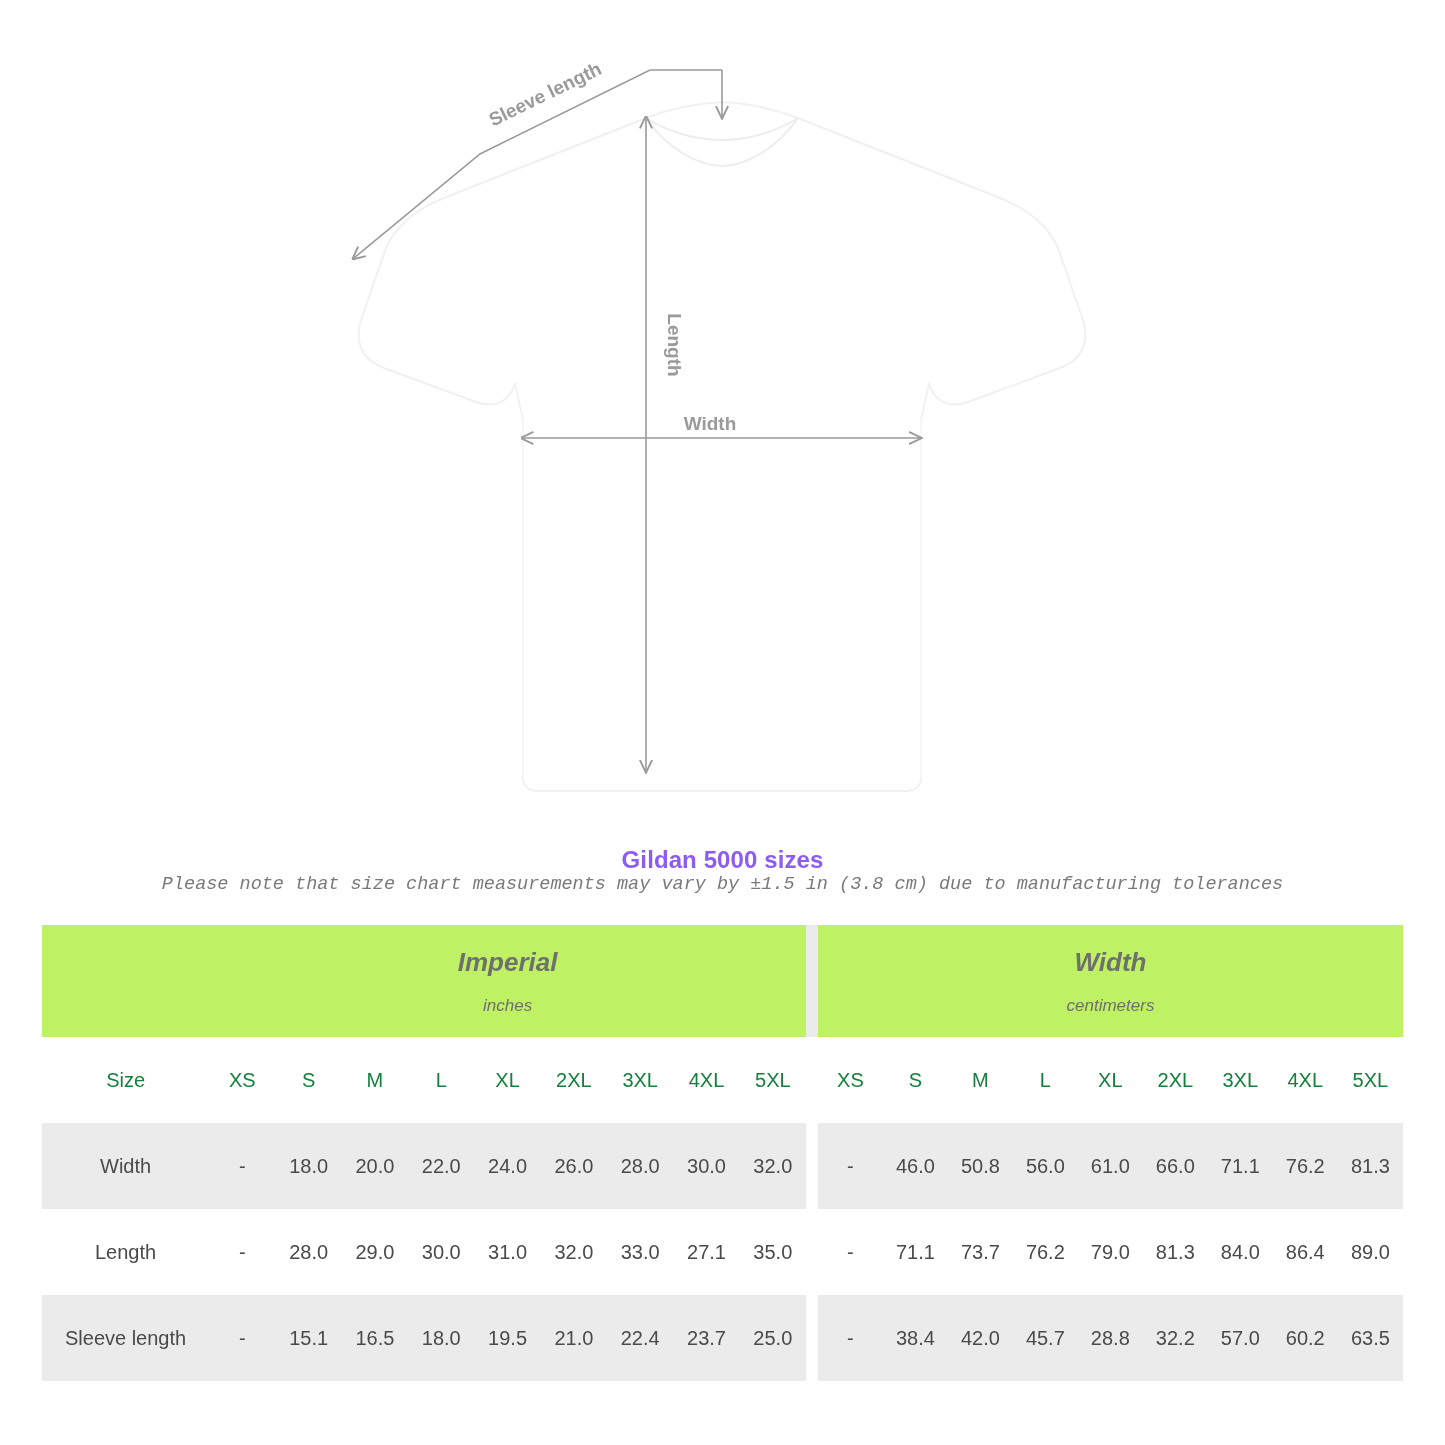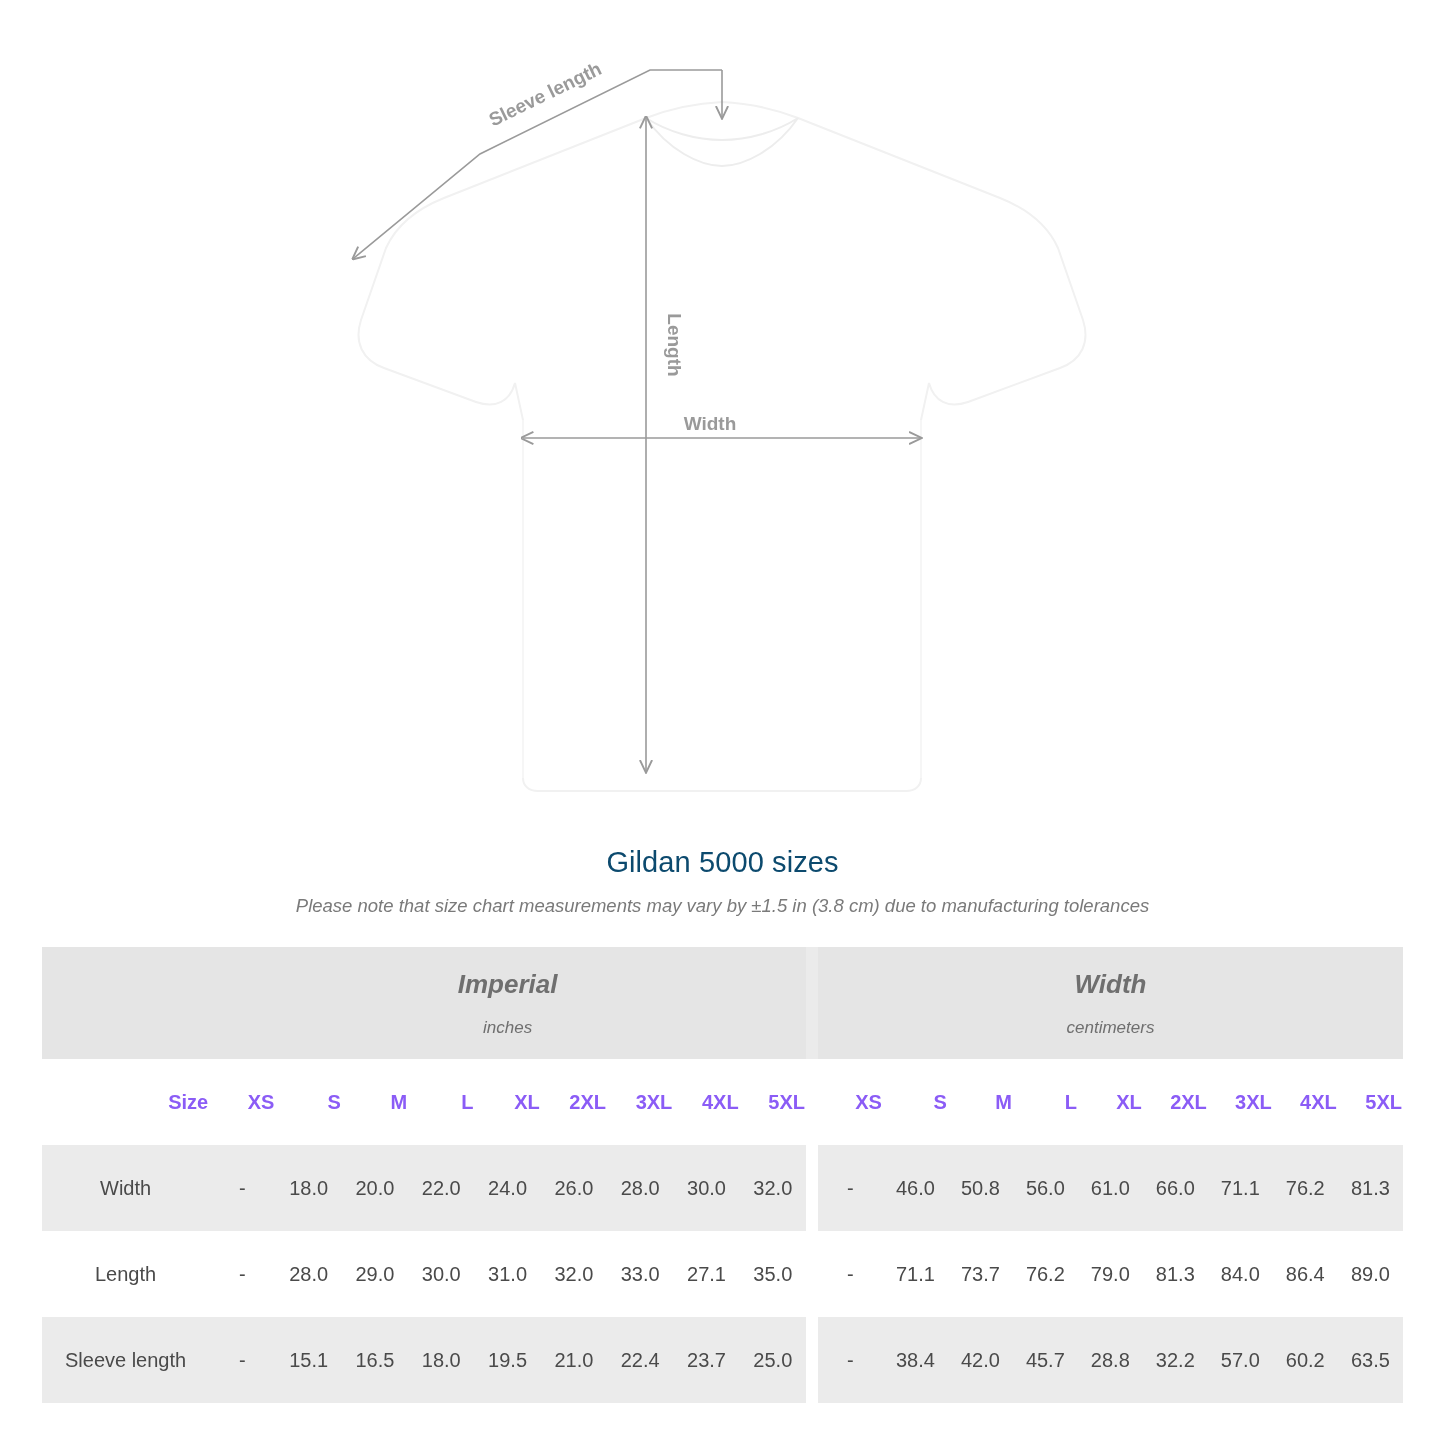--- a/index.html
+++ b/index.html
@@ -31,30 +31,30 @@
   #illustration svg {
     display: block;
   }
 
   
   #heading-block {
     text-align: center;
     margin-top: 26px;
   }
   #chart-title {
-    font-size: 29px;
-    font-weight: normal;
-    color: #0c4a6e;
+    font-size: 24px;
+    font-weight: bold;
+    color: #8b5cf6;
     letter-spacing: 0.1px;
   }
   #chart-note {
-    margin-top: 16px;
     font-size: 18.5px;
     font-style: italic;
     color: #7a7a7a;
+    font-family: Liberation Mono, monospace;
   }
 
   
   #size-table-wrap {
     margin-top: 30px;
     padding: 0 42px;
     box-sizing: border-box;
     width: 1445px;
   }
   table.size-table {
@@ -63,21 +63,21 @@
     table-layout: fixed;
   }
   table.size-table td, table.size-table th {
     text-align: center;
     vertical-align: middle;
     font-weight: normal;
   }
 
   
   tr.unit-row td {
-    background: #e5e5e5;
+    background: #bef264;
     height: 112px;
     padding: 0;
   }
   .unit-name {
     font-size: 26px;
     font-weight: bold;
     font-style: italic;
     color: #6f6f6f;
   }
   .unit-sub {
@@ -85,23 +85,22 @@
     font-size: 17px;
     font-style: italic;
     color: #6f6f6f;
   }
 
   
   tr.size-row td {
     background: #ffffff;
     height: 84px;
     font-size: 20px;
-    color: #8b5cf6;
-    font-weight: bold;
-    text-align: right;
+    color: #15803d;
+    font-weight: normal;
   }
   tr.size-row td.rowlabel {
     font-size: 20px;
   }
 
   
   tr.data-row td {
     height: 84px;
     font-size: 20px;
     color: #4a4a4a;

